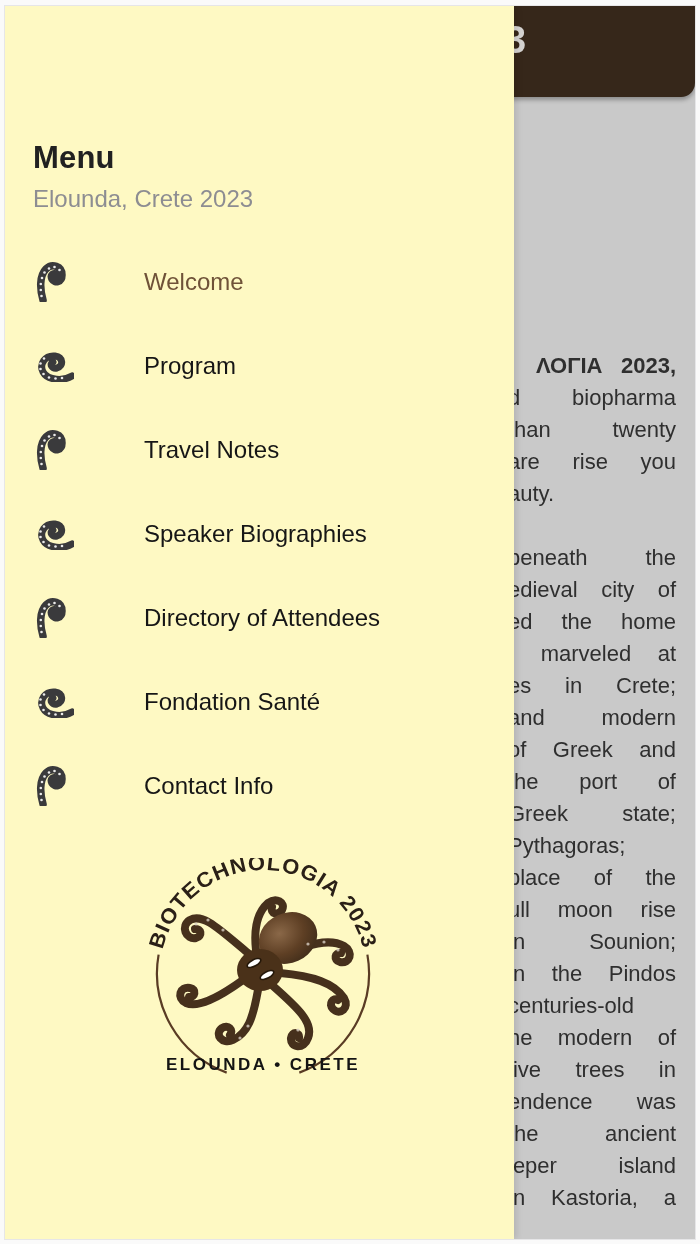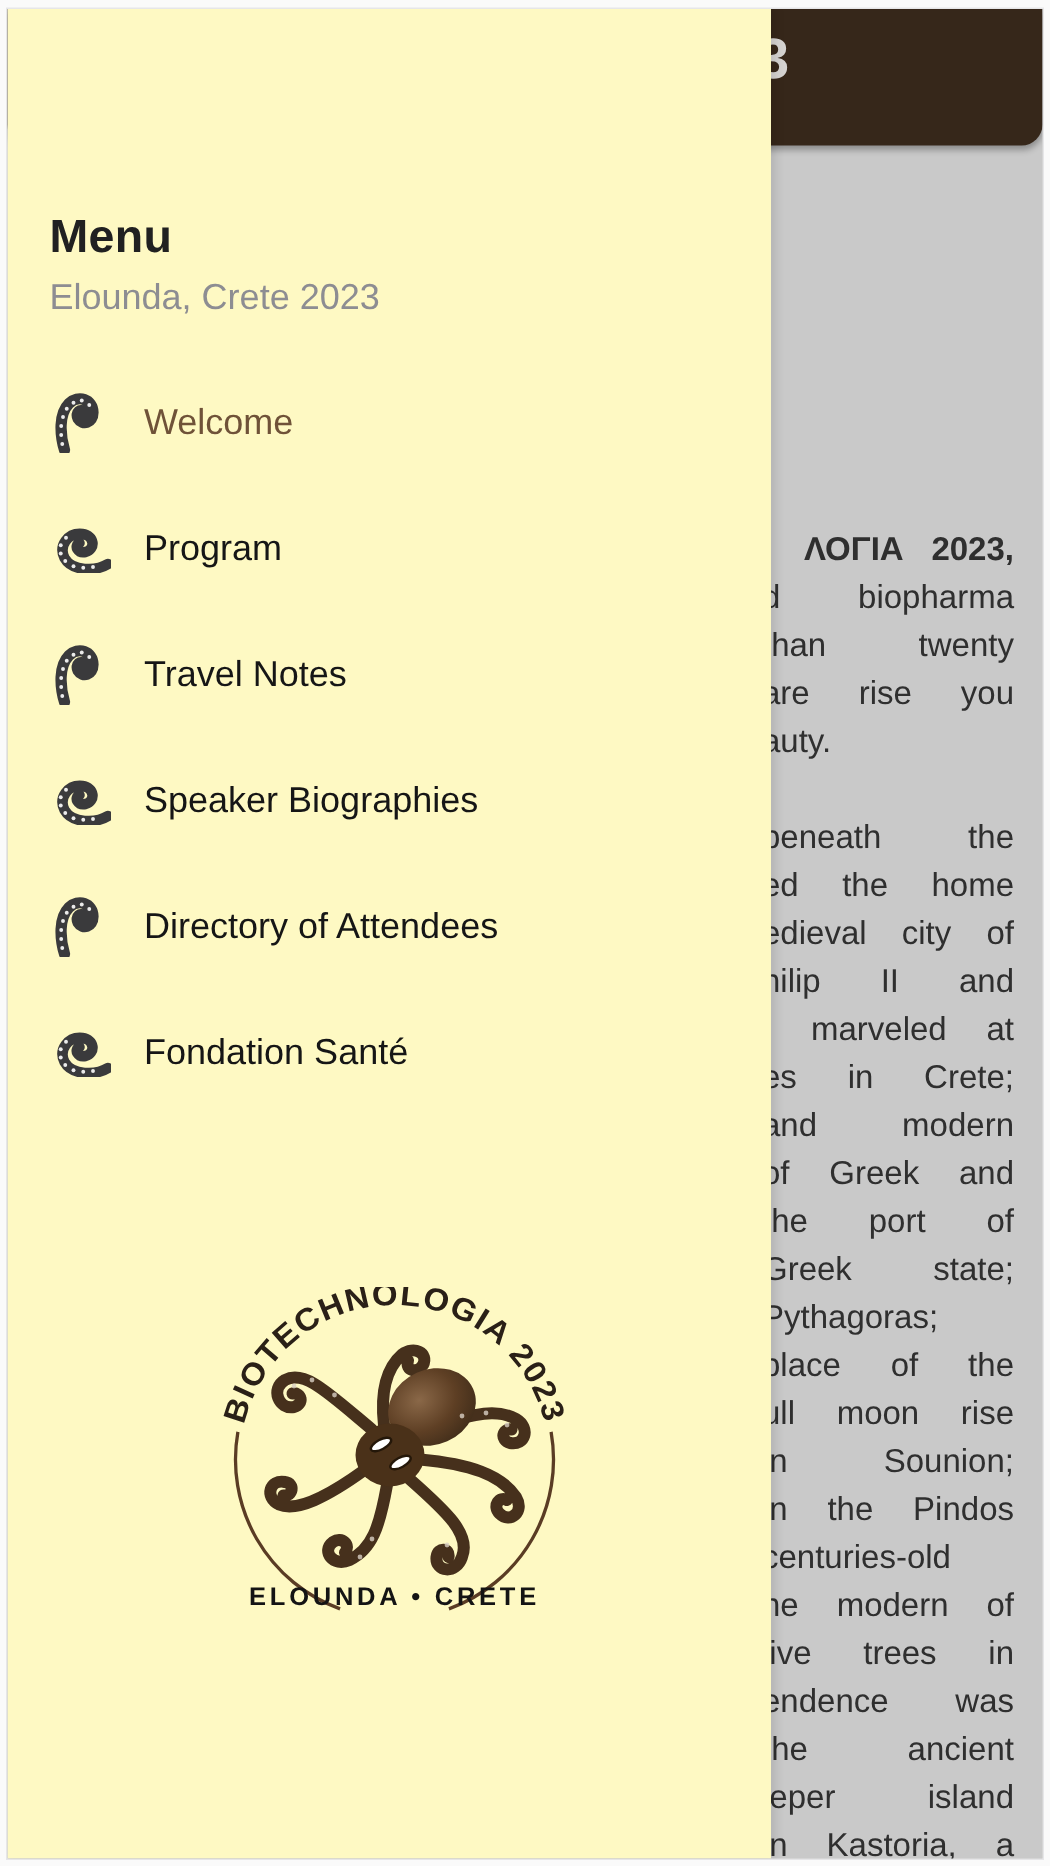--- a/index.html
+++ b/index.html
@@ -42,21 +42,21 @@
   .menu-title{
     position:absolute;left:28px;top:134px;
     font-size:31px;font-weight:bold;color:#212121;line-height:36px;letter-spacing:.2px;
   }
   .menu-subtitle{
     position:absolute;left:28px;top:178px;
     font-size:24px;color:#8d8d92;line-height:30px;
   }
   .menu-list{position:absolute;left:0;top:234px;width:509px;}
   .menu-item{
-    height:84px;display:flex;align-items:center;padding-left:31px;cursor:pointer;
+    height:84px;display:flex;align-items:center;padding-left:31px;cursor:pointer;gap:48px;
   }
   .menu-item .icon{width:38px;height:42px;flex:0 0 38px;display:flex;align-items:center;}
   .menu-item .label{margin-left:22px;font-size:24px;color:#161616;}
   .menu-item.active .label{color:#6f5238;}
   
   .emblem{position:absolute;left:143px;top:852px;width:230px;height:230px;}
 </style>
 </head>
 <body>
 
@@ -70,23 +70,22 @@
 
     <div class="para para0">
           <div class="tline bold">ΛΟΓΙΑ 2023,</div>
           <div class="tline">d biopharma</div>
           <div class="tline">than twenty</div>
           <div class="tline">are rise you</div>
           <div class="tline lastline">auty.</div>
         </div>
         <div class="para para1">
           <div class="tline">beneath the</div>
+          <div class="tline">edieval city of</div>
           <div class="tline">ed the home</div>
-          <div class="tline">edieval city of</div>
-          <div class="tline">hilip II and</div>
           <div class="tline">; marveled at</div>
           <div class="tline">es in Crete;</div>
           <div class="tline">and modern</div>
           <div class="tline">of Greek and</div>
           <div class="tline">the port of</div>
           <div class="tline">Greek state;</div>
           <div class="tline">Pythagoras;</div>
           <div class="tline">place of the</div>
           <div class="tline">ull moon rise</div>
           <div class="tline">in Sounion;</div>
@@ -206,20 +205,38 @@
                 <circle cx="4.5" cy="19" r="1.3"></circle>
       <circle cx="7.5" cy="24" r="1.3"></circle>
                 <circle cx="13" cy="27.5" r="1.3"></circle>
                 <circle cx="19.5" cy="28.5" r="1.3"></circle>
       <circle cx="26" cy="28" r="1.3"></circle>
     </g>
   </svg>
           </span>
           <span class="label">Fondation Santé</span>
         </div>
+        <div class="menu-item">
+          <span class="icon">
+            <svg viewBox="0 0 30 40" width="30" height="40">
+    <path d="M7,38 C4,28 3,14 10,7 C16,1 26,4 26,13 C26,20 19,22 16,17 C14,13 18,10 20,13" fill="none" stroke="#3a3a3c" stroke-width="7.5" stroke-linecap="round"></path>
+    <g fill="#ffffff" opacity="0.9">
+      <circle cx="5.5" cy="34" r="1.3"></circle>
+                <circle cx="4.8" cy="28" r="1.3"></circle>
+                <circle cx="4.8" cy="22" r="1.3"></circle>
+      <circle cx="6" cy="16" r="1.3"></circle>
+                <circle cx="8.5" cy="10.5" r="1.3"></circle>
+                <circle cx="13" cy="6.5" r="1.3"></circle>
+      <circle cx="18.5" cy="5" r="1.3"></circle>
+                <circle cx="23.5" cy="8" r="1.3"></circle>
+    </g>
+  </svg>
+          </span>
+          <span class="label">Contact Info</span>
+        </div>
       </div>
 
     <div class="emblem">
       <svg viewBox="0 0 230 230" width="230" height="230">
         <defs>
           <radialGradient id="octoGrad" cx="40%" cy="35%" r="75%">
             <stop offset="0%" stop-color="#8a6848"></stop>
             <stop offset="55%" stop-color="#5e3f24"></stop>
             <stop offset="100%" stop-color="#3c2a18"></stop>
           </radialGradient>

